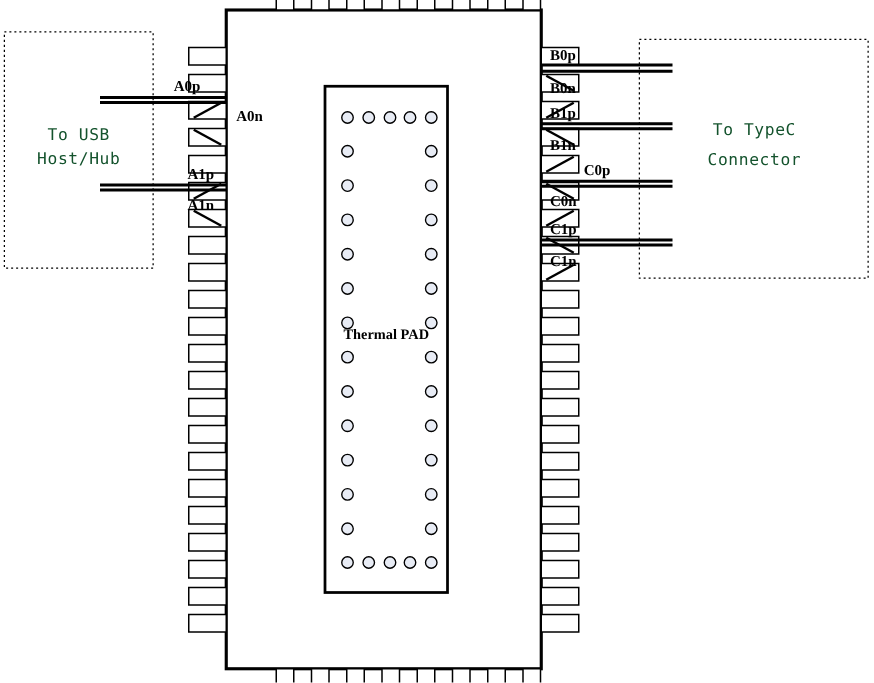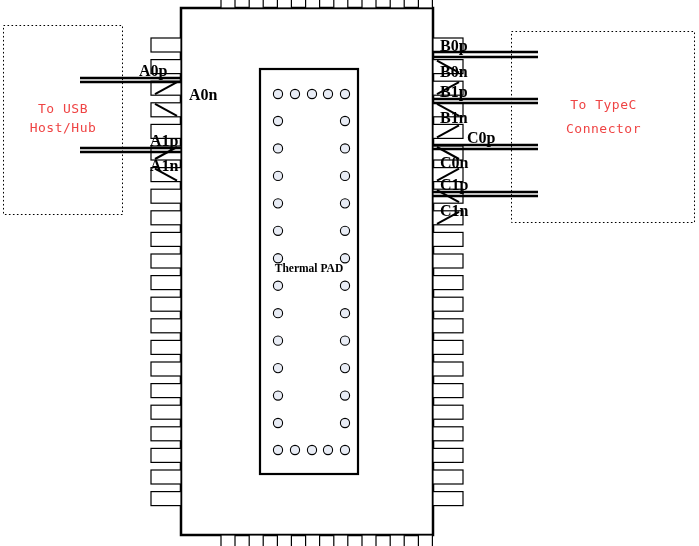--- a/index.html
+++ b/index.html
@@ -1,24 +1,24 @@
 <!DOCTYPE html>
 <html><head>
 <meta charset="utf-8">
 <style>
   html,body{margin:0;padding:0;background:#ffffff;}
   body{width:699px;height:546px;overflow:hidden;
        font-family:"Liberation Serif",serif;}
   #canvas{position:relative;width:699px;height:546px;background:#fff;}
   svg{position:absolute;left:0;top:0;width:699px;height:546px;}
   .lbl{position:absolute;font-family:"Liberation Serif",serif;
-       font-weight:bold;font-size:16px;color:#000;white-space:nowrap;
+       font-weight:bold;font-size:12px;color:#000;white-space:nowrap;
        letter-spacing:0px;}
   .boxlbl{position:absolute;font-family:"DejaVu Sans Mono",monospace;
-          font-size:13px;color:#ef4444;white-space:nowrap;text-align:center;
+          font-size:13px;color:#14532d;white-space:nowrap;text-align:center;
           letter-spacing:0.5px;}
   .padlbl{position:absolute;font-family:"Liberation Serif",serif;
           font-weight:bold;font-size:11.5px;color:#000;white-space:nowrap;}
 </style>
 </head>
 <body>
 
 <div id="canvas">
 
   <svg viewBox="0 0 699 546">

